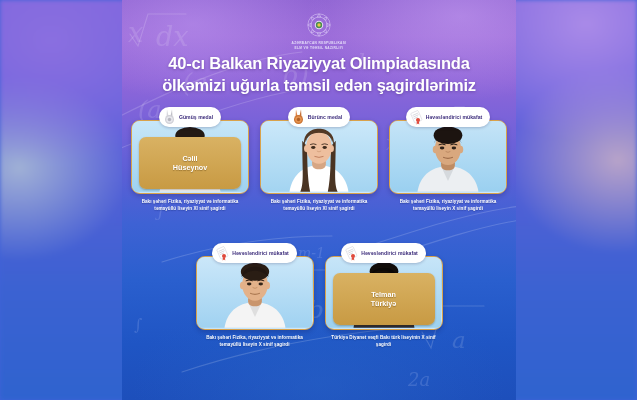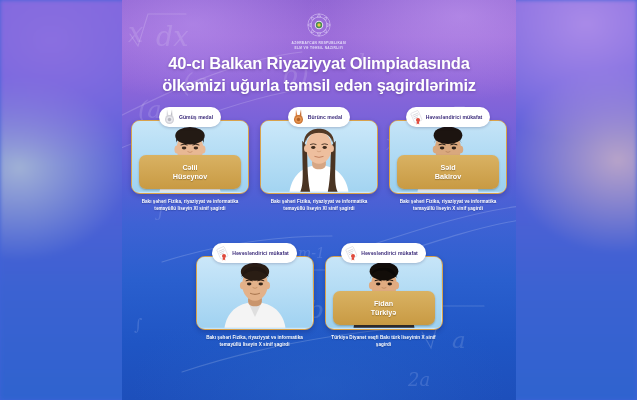--- a/index.html
+++ b/index.html
@@ -116,21 +116,21 @@
     height:72px;border-radius:9px;overflow:hidden;
     border:1.1px solid #d9a24a;
     background:linear-gradient(175deg,#bfe2f7 0%,#9fd3f2 42%,#cfe9fb 100%);
     box-shadow:0 2px 5px rgba(20,10,60,.22);
   }
   .photo{position:absolute;inset:0;}
 
   .nameplate{
     position:absolute;left:7px;right:7px;bottom:4px;z-index:4;
     background:linear-gradient(180deg,#d9b263 0%,#c89a43 100%);
-    border-radius:7px;padding:8px 4px;text-align:center;
+    border-radius:7px;padding:17px 4px;text-align:center;
     color:#ffffff;font-weight:700;font-size:7.2px;line-height:1.28;
     box-shadow:0 1px 2px rgba(60,35,0,.3);
     text-shadow:0 1px 1px rgba(90,60,10,.45);
   }
   .nameplate .fn{display:block;}
   .nameplate .ln{display:block;}
 
   .desc{
     margin-top:5px;text-align:center;
     color:#ffffff;font-size:4.6px;font-weight:700;line-height:1.5;
@@ -330,24 +330,20 @@
             <ellipse cx="72" cy="29" rx="2.5" ry="3.8" fill="#d9a87e"></ellipse>
             <path d="M45.5 23 C 45 9 73 9 72.5 23 C 71.5 15 66 11 59 11 C 52 11 46.5 15 45.5 23 Z" fill="#1c1410"></path>
             <ellipse cx="59" cy="14.5" rx="14.6" ry="9" fill="#1c1410"></ellipse>
             <ellipse cx="53" cy="27.5" rx="2.3" ry="1.5" fill="#2d211a"></ellipse>
             <ellipse cx="65" cy="27.5" rx="2.3" ry="1.5" fill="#2d211a"></ellipse>
             <path d="M49.5 24.3 q3.5 -1.8 7 0" stroke="#201813" stroke-width="1" fill="none"></path>
             <path d="M61.5 24.3 q3.5 -1.8 7 0" stroke="#201813" stroke-width="1" fill="none"></path>
             <path d="M56.6 31 q2.4 1.8 4.8 0" stroke="#b9865f" stroke-width=".9" fill="none"></path>
             <path d="M54 37 q5 2 10 0" stroke="#a06e4b" stroke-width="1.1" fill="none"></path>
           </svg>
-          <div class="nameplate">
-            <span class="fn">Səid</span>
-            <span class="ln">Bakirov</span>
-          </div>
         </div>
         <div class="desc">Bakı şəhəri Fizika, riyaziyyat və informatika təmayüllü liseyin X sinif şagirdi</div>
       </div>
     </div>
 
     <div class="row row2">
 
       <div class="card">
         <div class="badge">
           <span class="medal-ico">
@@ -424,21 +420,21 @@
             <ellipse cx="59" cy="14.5" rx="14.6" ry="9.4" fill="#120d09"></ellipse>
             <path d="M46 18 q6 -5 10 -4 q5 -2 11 3 q3 2 5 4 q-2 -10 -13 -10 q-11 0 -13 7 Z" fill="#0b0806"></path>
             <ellipse cx="53.1" cy="27.5" rx="2.3" ry="1.5" fill="#241a13"></ellipse>
             <ellipse cx="64.9" cy="27.5" rx="2.3" ry="1.5" fill="#241a13"></ellipse>
             <path d="M49.6 24.2 q3.5 -1.8 7 0" stroke="#1a120d" stroke-width="1" fill="none"></path>
             <path d="M61.4 24.2 q3.5 -1.8 7 0" stroke="#1a120d" stroke-width="1" fill="none"></path>
             <path d="M56.6 31 q2.4 1.8 4.8 0" stroke="#c08a60" stroke-width=".9" fill="none"></path>
             <path d="M53.6 36.6 q5.4 2.6 10.8 0" stroke="#9e6c49" stroke-width="1.2" fill="none"></path>
           </svg>
           <div class="nameplate">
-            <span class="fn">Fidan</span>
+            <span class="fn">Telman</span>
             <span class="ln">Türkiyə</span>
           </div>
         </div>
         <div class="desc">Türkiyə Diyanət vəqfi Bakı türk liseyinin X sinif şagirdi</div>
       </div>
     </div>
 
   </div>
 </div>
 

